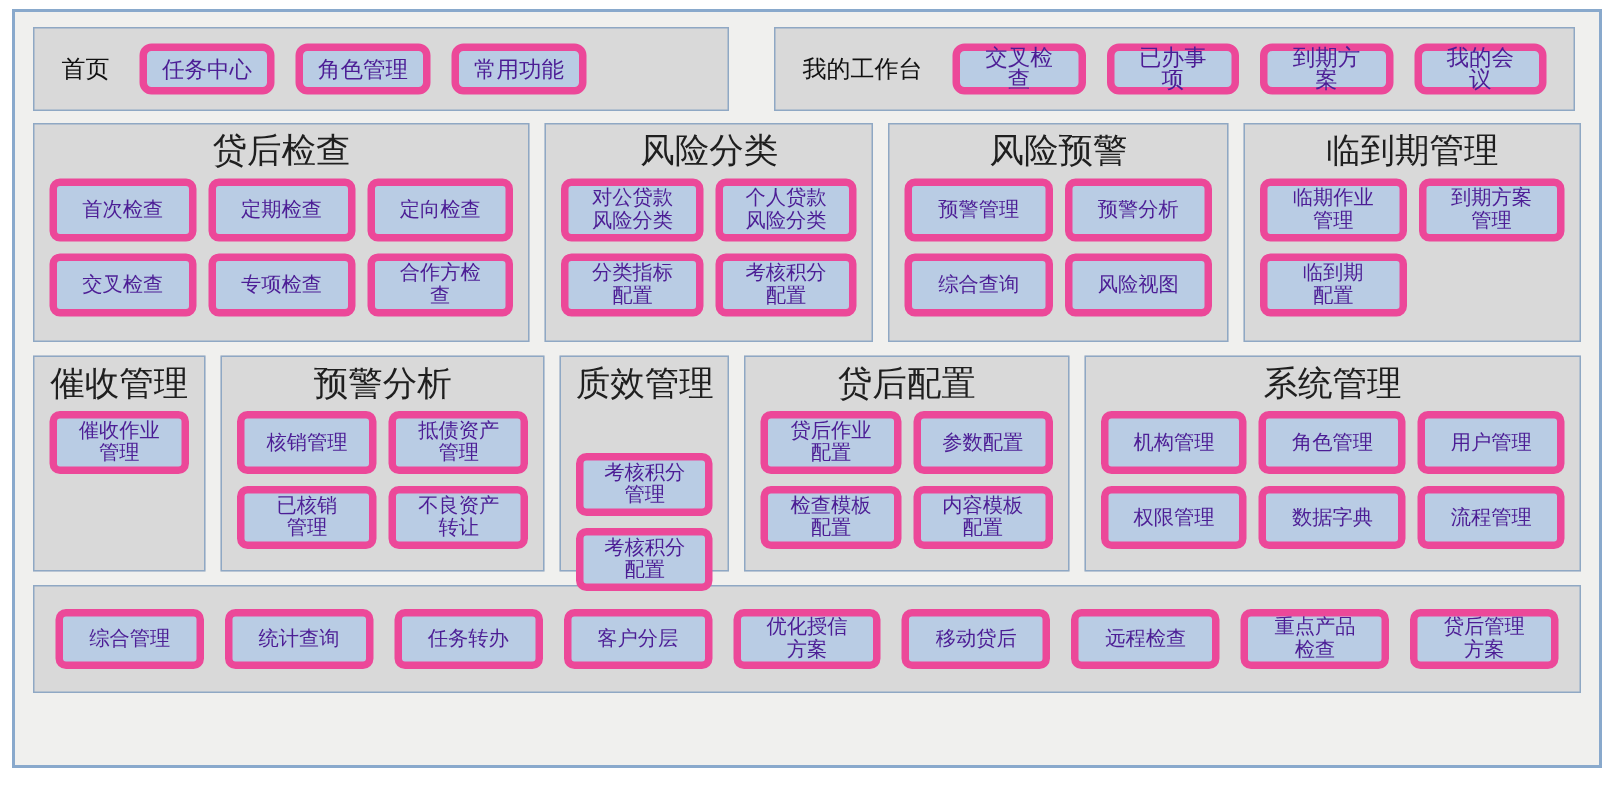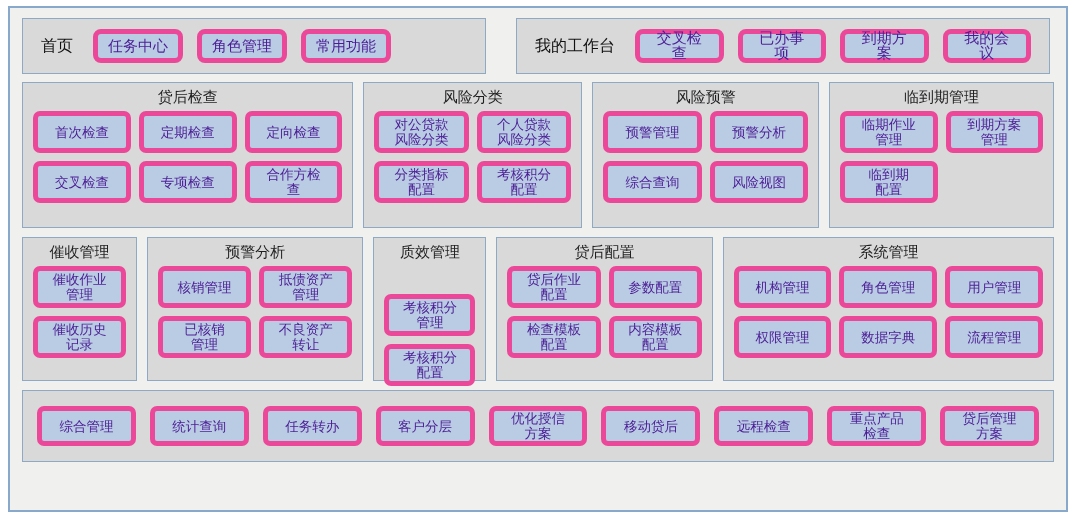--- a/index.html
+++ b/index.html
@@ -29,21 +29,21 @@
   
   .panel {
     box-sizing: border-box;
     background: #d9d9d9;
     border: 1px solid #8fa8c4;
     display: flex;
     flex-direction: column;
   }
   .panel-title {
     text-align: center;
-    font-size: 15px;
+    font-size: 23px;
     color: #1f1f1f;
     line-height: 1;
     padding: 7px 0 6px 0;
     white-space: nowrap;
   }
 
   
   .btn {
     box-sizing: border-box;
     background: #b9cce4;
@@ -232,22 +232,20 @@
 
   </div>
 
   <div id="row3">
 
     <div class="panel" id="panel-collection">
       <div class="panel-title">催收管理</div>
       <div class="btn-grid">
         <div class="btn">催收作业
 管理</div>
-        <div class="btn">催收历史
-记录</div>
       </div>
     </div>
 
     <div class="panel" id="panel-asset">
       <div class="panel-title">预警分析</div>
       <div class="btn-grid">
         <div class="btn">核销管理</div>
         <div class="btn">抵债资产
 管理</div>
         <div class="btn">已核销

